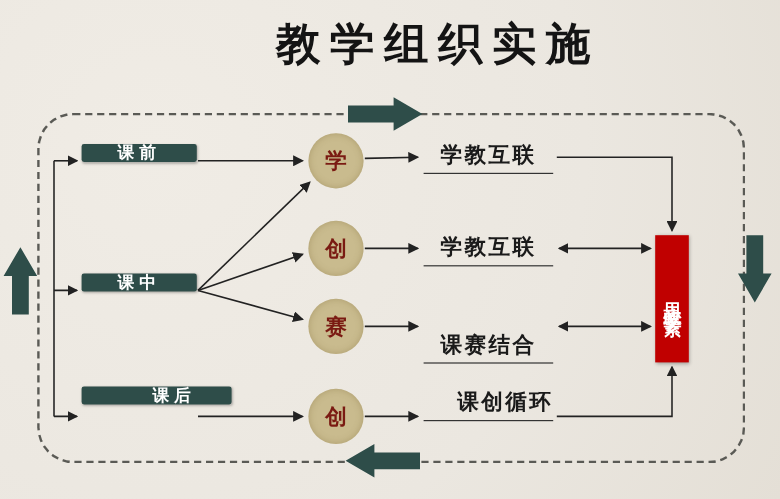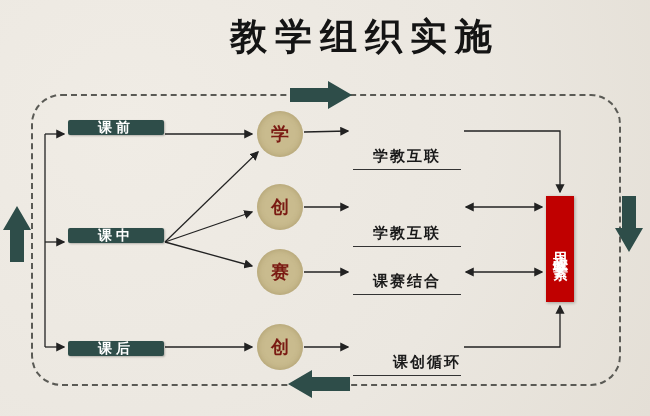--- a/index.html
+++ b/index.html
@@ -17,34 +17,34 @@
   .dashed-border{
     position:absolute;left:31px;top:94px;width:586px;height:288px;
     border:2px dashed #5a5a55;border-radius:30px;
   }
   .stage-box{
     position:absolute;left:68px;width:96px;height:15px;
     background:#2e4d49;color:#ffffff;font-size:14px;font-weight:bold;
     display:flex;align-items:center;justify-content:center;
     letter-spacing:4px;border-radius:2px;box-shadow:1px 1px 2px rgba(0,0,0,.25);
   }
-  .stage-pre{top:120px;} .stage-in{top:228px;} .stage-post{top:341px;}
+  .stage-pre{top:120px;} .stage-in{top:228px;} .stage-post{top:322px;padding-left:29px;}
   .circle{
     position:absolute;left:257px;width:46px;height:46px;border-radius:50%;
     background:#c9bb8e;color:#7a1a12;font-size:18px;font-weight:bold;
     display:flex;align-items:center;justify-content:center;
     box-shadow:inset 0 0 6px rgba(120,100,50,.35);
   }
   .circ-1{top:111px;} .circ-2{top:184px;} .circ-3{top:249px;} .circ-4{top:324px;}
   .outcome{
     position:absolute;left:353px;width:108px;
-    text-align:center;font-size:15px;font-weight:bold;color:#1a1a1a;
-    letter-spacing:2px;border-bottom:1.5px solid #333;padding-bottom:3px;margin-top:30px;
+    text-align:center;font-size:18px;font-weight:bold;color:#1a1a1a;
+    letter-spacing:2px;border-bottom:1.5px solid #333;padding-bottom:3px;
   }
-  .out-1{top:117px;} .out-2{top:194px;} .out-3{top:242px;} .out-4{top:323px;text-align:right;}
+  .out-1{top:117px;} .out-2{top:194px;} .out-3{top:275px;} .out-4{top:323px;text-align:right;}
   .side-box{
     position:absolute;left:546px;top:196px;width:28px;height:106px;
     background:#c00000;color:#ffffff;font-size:15px;font-weight:bold;
     display:flex;align-items:center;justify-content:center;
     writing-mode:vertical-rl;letter-spacing:5px;
     box-shadow:1px 1px 3px rgba(0,0,0,.3);
   }
   svg.overlay{position:absolute;left:0;top:0;width:650px;height:416px;}
 </style>
 </head>

